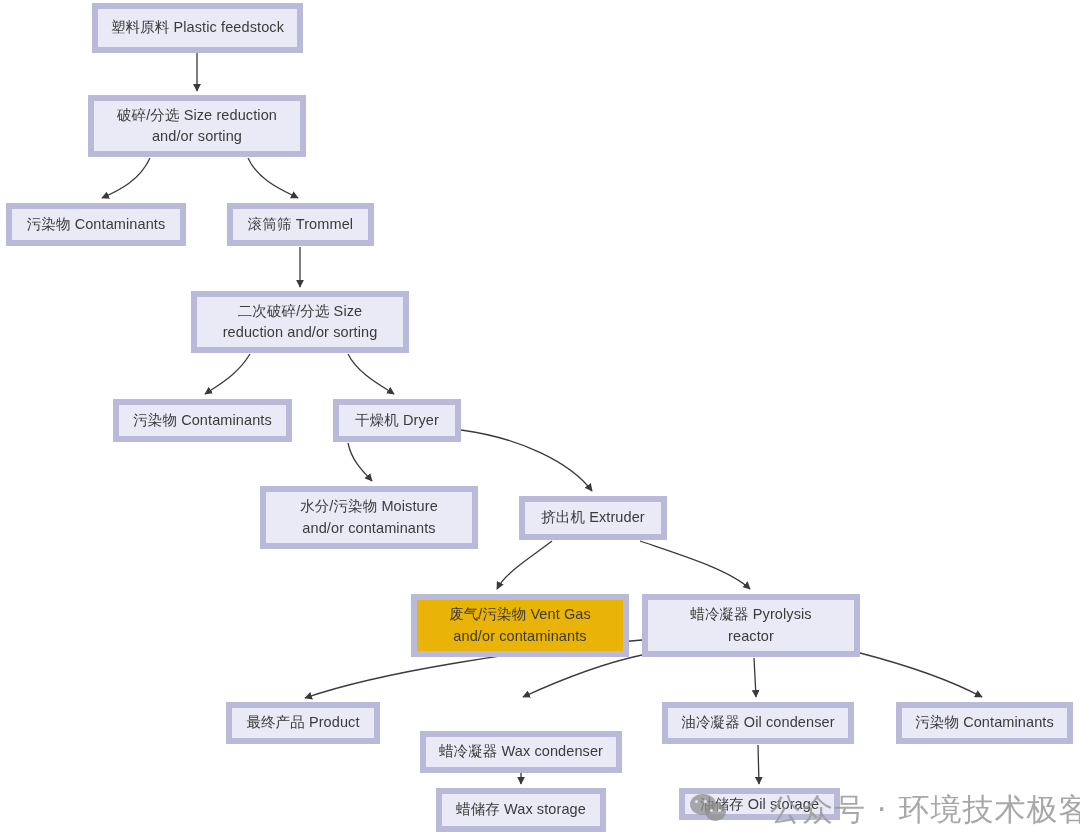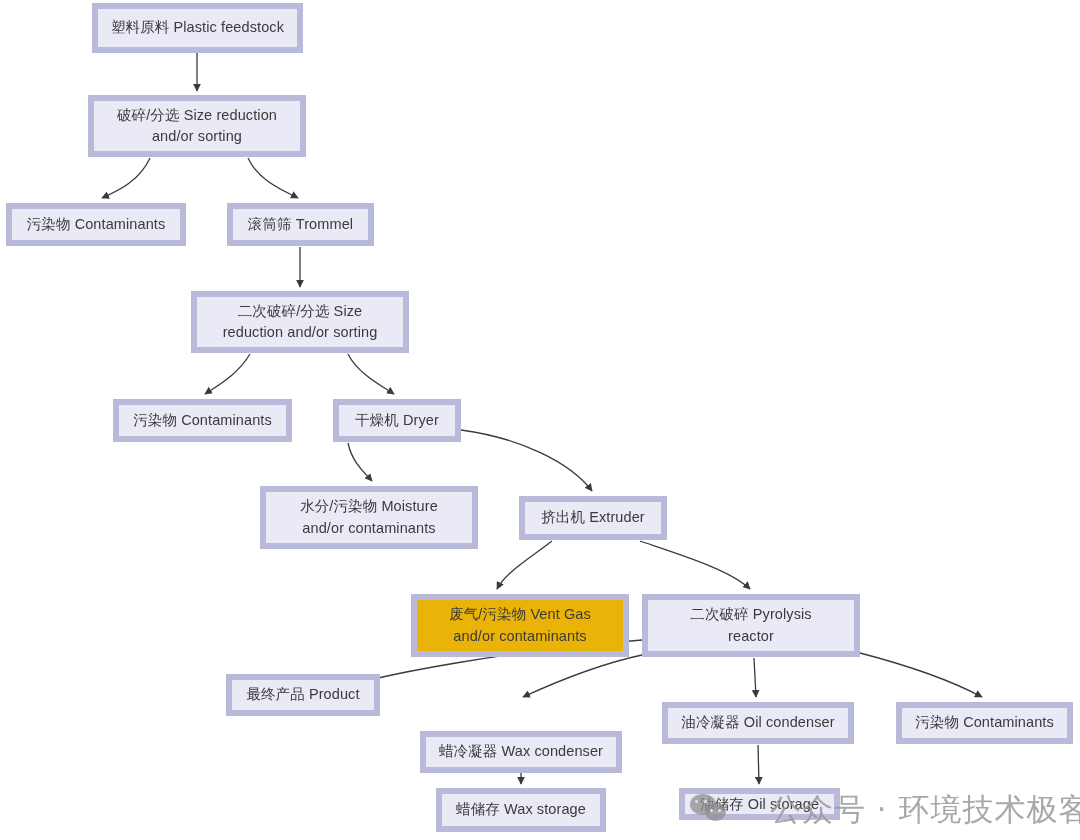--- a/index.html
+++ b/index.html
@@ -157,24 +157,24 @@
 and/or contaminants</span>
       </div>
       <div class="node" style="left: 519px; top: 496px; width: 148px; height: 44px; background: rgb(233, 234, 246); border-color: rgb(185, 186, 218); color: rgb(59, 59, 59);">
         <span class="lbl">挤出机 Extruder</span>
       </div>
       <div class="node" style="left: 383px; top: 594px; width: 218px; height: 63px; background: #eab308; border-color: rgb(185, 186, 218); color: rgb(59, 59, 59); margin-left: 28px;">
         <span class="lbl">废气/污染物 Vent Gas
 and/or contaminants</span>
       </div>
       <div class="node" style="left: 642px; top: 594px; width: 218px; height: 63px; background: rgb(233, 234, 246); border-color: rgb(185, 186, 218); color: rgb(59, 59, 59);">
-        <span class="lbl">二次破碎 Pyrolysis
+        <span class="lbl">蜡冷凝器 Pyrolysis
 reactor</span>
       </div>
-      <div class="node" style="left: 226px; top: 674px; width: 154px; height: 42px; background: rgb(233, 234, 246); border-color: rgb(185, 186, 218); color: rgb(59, 59, 59);">
+      <div class="node" style="left: 226px; top: 702px; width: 154px; height: 42px; background: rgb(233, 234, 246); border-color: rgb(185, 186, 218); color: rgb(59, 59, 59);">
         <span class="lbl">最终产品 Product</span>
       </div>
       <div class="node" style="left: 420px; top: 731px; width: 202px; height: 42px; background: rgb(233, 234, 246); border-color: rgb(185, 186, 218); color: rgb(59, 59, 59);">
         <span class="lbl">蜡冷凝器 Wax condenser</span>
       </div>
       <div class="node" style="left: 662px; top: 702px; width: 192px; height: 42px; background: rgb(233, 234, 246); border-color: rgb(185, 186, 218); color: rgb(59, 59, 59);">
         <span class="lbl">油冷凝器 Oil condenser</span>
       </div>
       <div class="node" style="left: 896px; top: 702px; width: 177px; height: 42px; background: rgb(233, 234, 246); border-color: rgb(185, 186, 218); color: rgb(59, 59, 59);">
         <span class="lbl">污染物 Contaminants</span>

